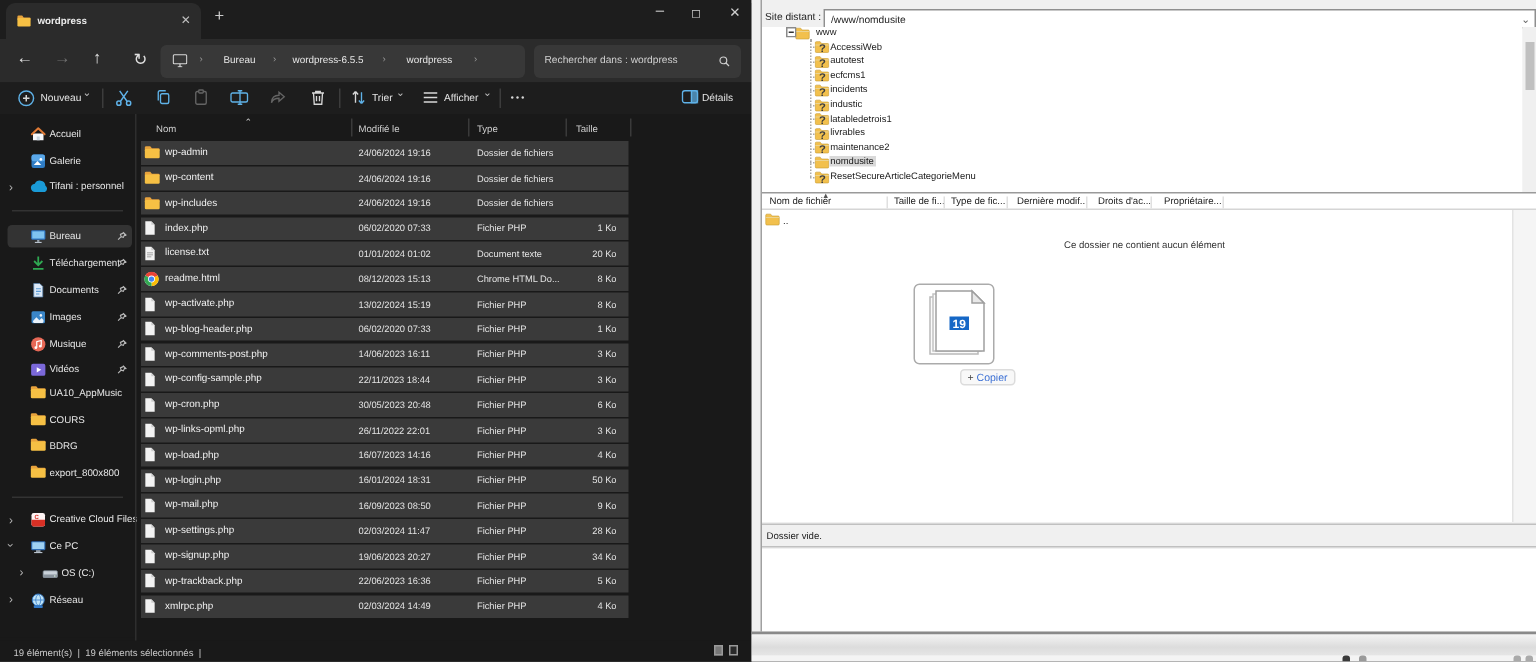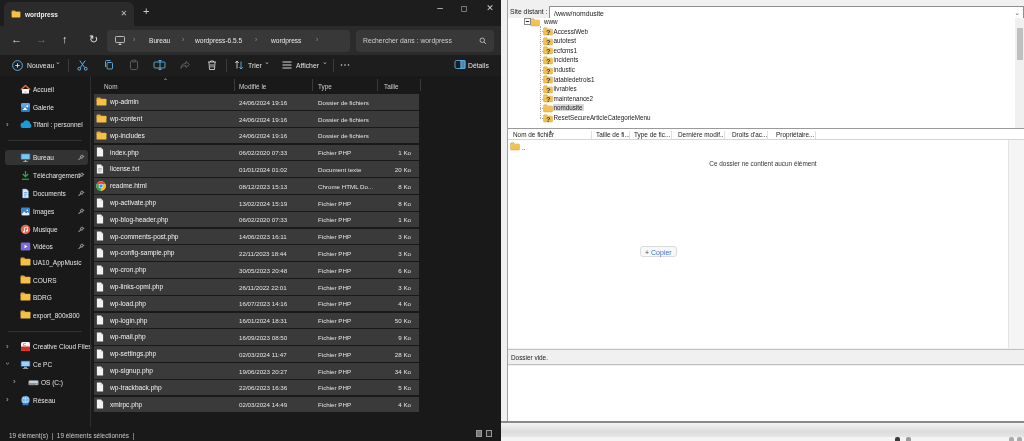--- a/index.html
+++ b/index.html
@@ -824,20 +824,32 @@
   <div id="fzlist">
     <span class="updir">
         <svg width="10" height="9" viewBox="0 0 20 18">
           <path d="M1 3 q0-1.5 1.5-1.5 h5 l2 2.5 h8 q1.5 0 1.5 1.5 v9 q0 1.5-1.5 1.5 h-15 q-1.5 0-1.5-1.5 Z" fill="#f2c04d" stroke="#c89a30" stroke-width="0.8"></path>
           <path d="M1 6 h18" stroke="#e8e0c0" stroke-width="0.8"></path>
         </svg>
       </span>
     <span class="updirtxt">..</span>
     <div class="empty">Ce dossier ne contient aucun élément</div>
     <div class="scrolltrack"></div>
+    <div id="dragbox">
+      <svg width="53" height="52" viewBox="0 0 53 52">
+        <g>
+          <path d="M10 8 h24 l8 8 v30 H10 Z" fill="#fafafa" stroke="#b9b9b9" stroke-width="1"></path>
+          <path d="M12 6 h24 l8 8 v30 H12 Z" fill="#fcfcfc" stroke="#c2c2c2" stroke-width="1"></path>
+          <path d="M14 4 h24 l8 8 v32 H14 Z" fill="#fff" stroke="#9f9f9f" stroke-width="1"></path>
+          <path d="M38 4 l8 8 h-8 Z" fill="#e8e8e8" stroke="#9f9f9f" stroke-width="1"></path>
+        </g>
+        <rect x="23" y="21" width="13" height="9" fill="#1567c6"></rect>
+        <text x="29.5" y="28.5" font-size="8" font-weight="bold" fill="#fff" text-anchor="middle" font-family="Liberation Sans">19</text>
+      </svg>
+    </div>
     <div id="copier"><span style="color:#444">+</span> <b>Copier</b></div>
   </div>
   <div id="fzvide">
       <span class="txt">Dossier vide.</span>
     </div>
   <div id="fzlog"></div>
   <div class="pane-border"></div>
   <div id="taskline"></div>
   <div id="taskbar"></div>
   <div id="tray">

